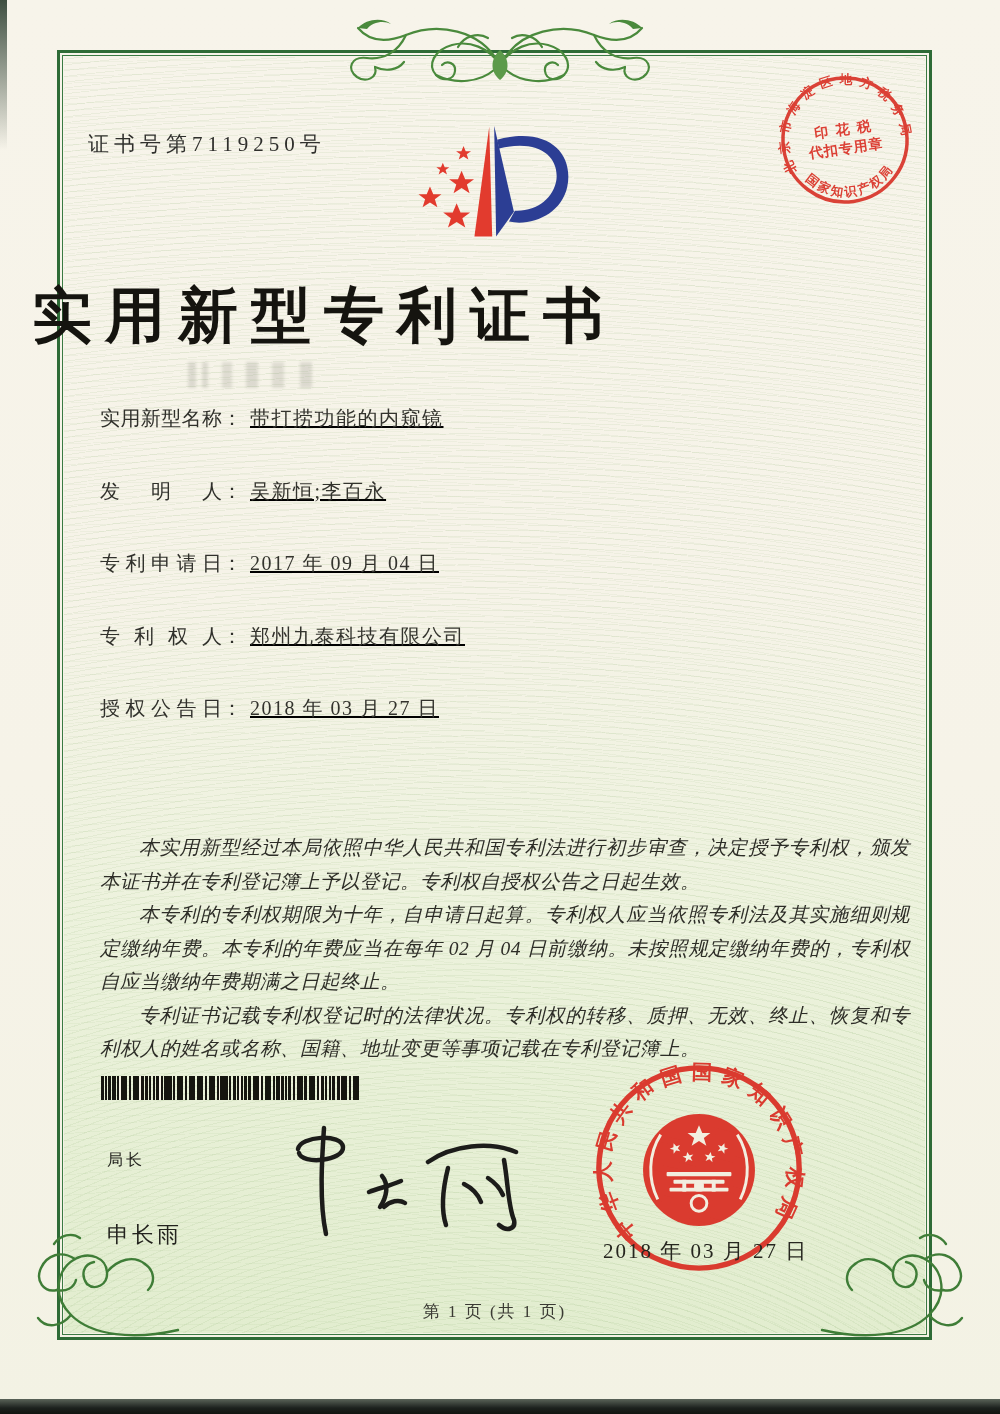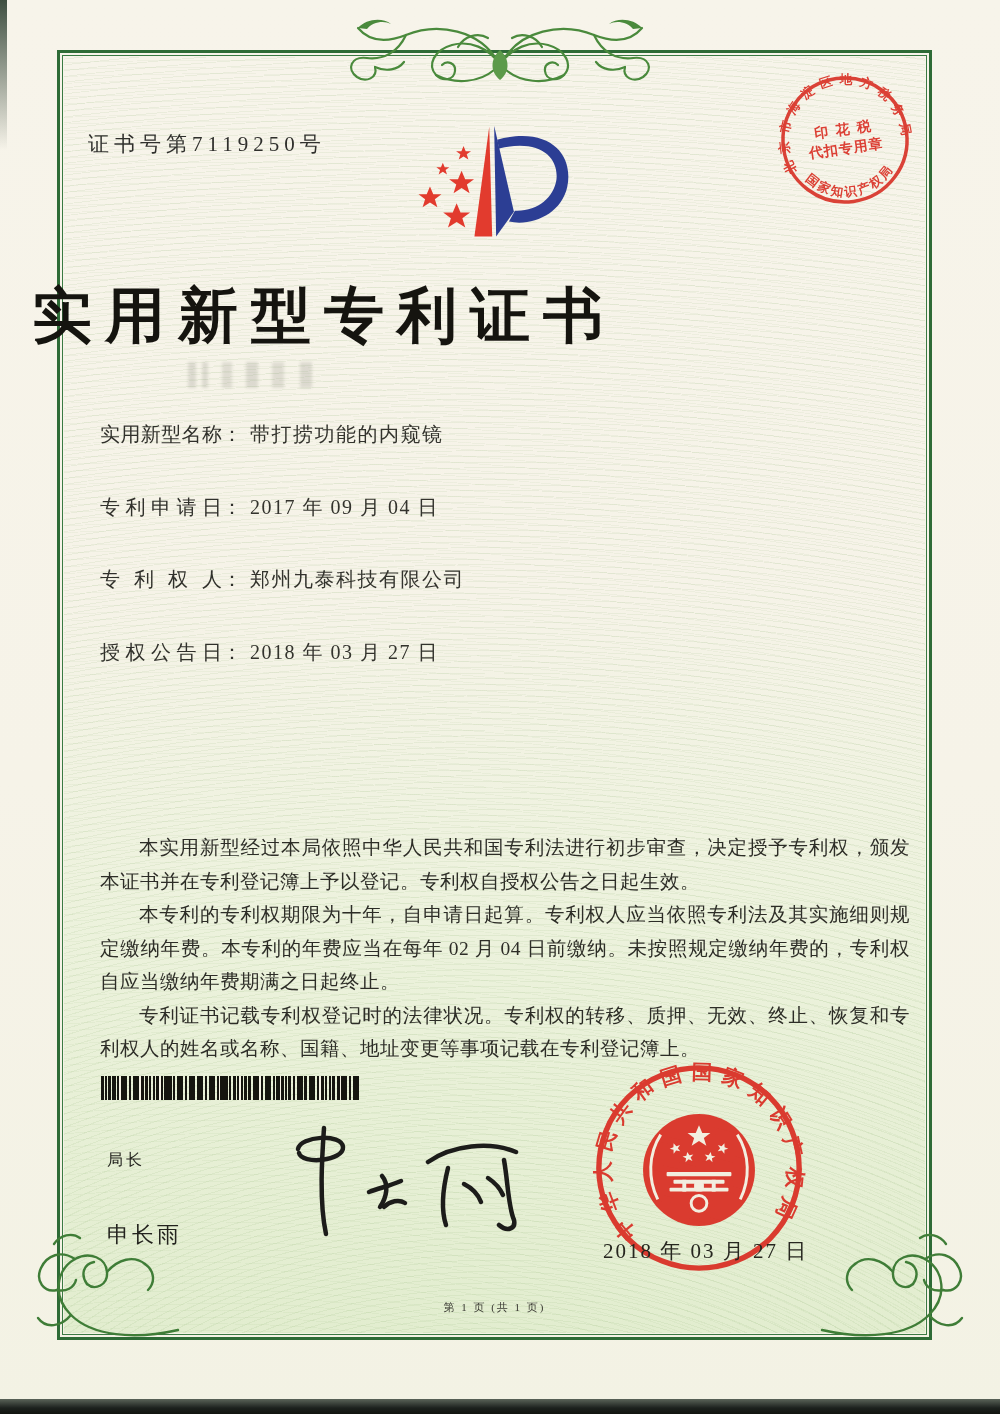--- a/index.html
+++ b/index.html
@@ -32,44 +32,44 @@
   .logo{position:absolute;left:398px;top:110px;width:218px;height:158px;z-index:10;}
   .tax-stamp{position:absolute;left:775px;top:70px;width:140px;height:140px;transform:rotate(-8deg);opacity:.93;z-index:30;}
   .title{position:absolute;left:0;top:276px;width:100%;
     font-size:60px;font-weight:bold;letter-spacing:13px;text-indent:13px;color:#15140f;z-index:10;padding-left:19px;}
   
   .bleed{position:absolute;left:188px;top:356px;width:150px;height:38px;opacity:.16;filter:blur(1.5px);z-index:4;
     background:
       linear-gradient(90deg,#5a5a52 0 8px,transparent 8px 14px,#5a5a52 14px 20px,transparent 20px 34px,#6a6a60 34px 44px,transparent 44px 58px,#5a5a52 58px 70px,transparent 70px 84px,#6a6a60 84px 96px,transparent 96px 112px,#5a5a52 112px 124px,transparent 124px);
     background-size:150px 26px;background-repeat:no-repeat;background-position:0 6px;}
   
-  .fields{position:absolute;left:100px;top:421px;z-index:10;}
+  .fields{position:absolute;left:100px;top:405px;z-index:10;text-decoration:underline;}
   .field-row{height:30px;margin-bottom:42.5px;font-size:20px;color:#2b2b26;white-space:nowrap;}
   .f-label{display:inline-block;width:122px;text-align:justify;text-align-last:justify;color:#30302b;}
   .f-colon{display:inline-block;margin-right:8px;color:#30302b;}
   .f-value{letter-spacing:1.5px;color:#33332d;}
   
   .body-text{position:absolute;left:100px;top:831px;width:810px;z-index:10;
-    font-size:19.5px;line-height:33.5px;color:#2d2d27;text-align:justify;letter-spacing:.5px;}
+    font-size:19.5px;line-height:33.5px;color:#2d2d27;text-align:justify;letter-spacing:.5px;font-style:italic;}
   .body-text p{margin:0;text-indent:2em;}
   
   .barcode{position:absolute;left:101px;top:1076px;width:258px;height:24px;z-index:10;
     background:
       repeating-linear-gradient(90deg,#15150f 0 2px,transparent 2px 4px),
       repeating-linear-gradient(90deg,#15150f 0 1px,transparent 1px 7px),
       repeating-linear-gradient(90deg,#15150f 0 3px,transparent 3px 11px),
       repeating-linear-gradient(90deg,transparent 0 17px,#f4f1e4 17px 20px);}
   .signer-title{position:absolute;left:107px;top:1150px;font-size:16px;letter-spacing:3px;color:#23231e;z-index:10;
     font-family:"Liberation Sans","DejaVu Sans",sans-serif;}
   .signer-name{position:absolute;left:107px;top:1196px;font-size:22px;letter-spacing:3px;color:#23231e;z-index:10;
     font-family:"Liberation Sans","DejaVu Sans",sans-serif;margin-top:24px;}
   .signature{position:absolute;left:262px;top:1122px;width:285px;height:120px;z-index:12;}
   .office-seal{position:absolute;left:591px;top:1060px;width:216px;height:216px;z-index:20;opacity:.95;}
   .issue-date{position:absolute;left:603px;top:1237px;font-size:21px;letter-spacing:2px;color:#26261f;z-index:25;}
-  .page-footer{position:absolute;left:57px;top:1300px;width:875px;text-align:center;font-size:11px;letter-spacing:2px;color:#3a3a33;z-index:10;}
+  .page-footer{position:absolute;left:57px;top:1300px;width:875px;text-align:center;font-size:17px;letter-spacing:2px;color:#3a3a33;z-index:10;}
   .seal-text{fill:#da3227;font-weight:bold;font-family:"Liberation Serif","DejaVu Serif",serif;}
 </style>
 </head>
 <body>
 
 <div class="page">
 
   <div class="frame">
     <div class="guilloche"></div>
     <div class="frame-inner"></div>
@@ -153,20 +153,23 @@
     <text class="seal-text" x="0" y="13" font-size="14" text-anchor="middle" letter-spacing="1">代扣专用章</text>
   </svg>
 
   <div class="title">实用新型专利证书</div>
 
   <div class="bleed"></div>
 
   <div class="fields">
     <div class="field-row">
       <span class="f-label">实用新型名称</span><span class="f-colon">：</span><span class="f-value">带打捞功能的内窥镜</span>
+    </div>
+    <div class="field-row">
+      <span class="f-label">发明人</span><span class="f-colon">：</span><span class="f-value">吴新恒;李百永</span>
     </div>
     <div class="field-row">
       <span class="f-label">专利申请日</span><span class="f-colon">：</span><span class="f-value">2017 年 09 月 04 日</span>
     </div>
     <div class="field-row">
       <span class="f-label">专利权人</span><span class="f-colon">：</span><span class="f-value">郑州九泰科技有限公司</span>
     </div>
     <div class="field-row">
       <span class="f-label">授权公告日</span><span class="f-colon">：</span><span class="f-value">2018 年 03 月 27 日</span>
     </div>

